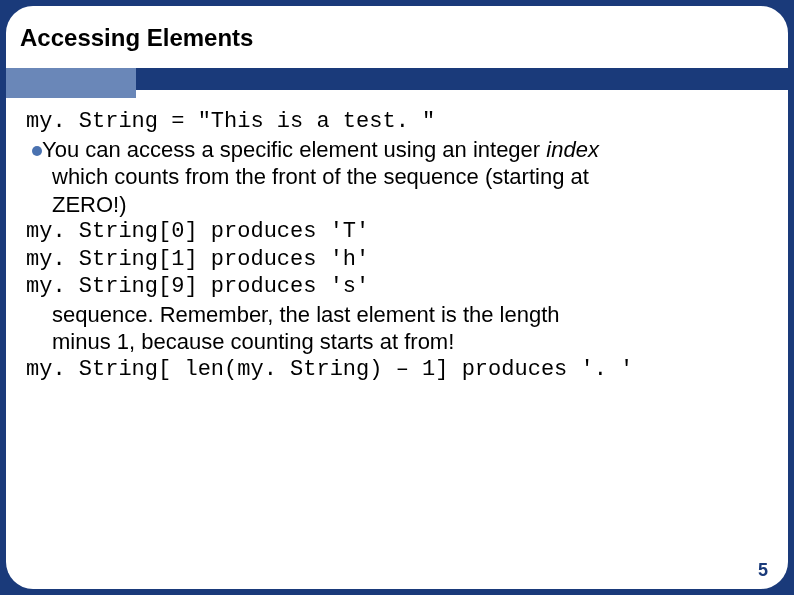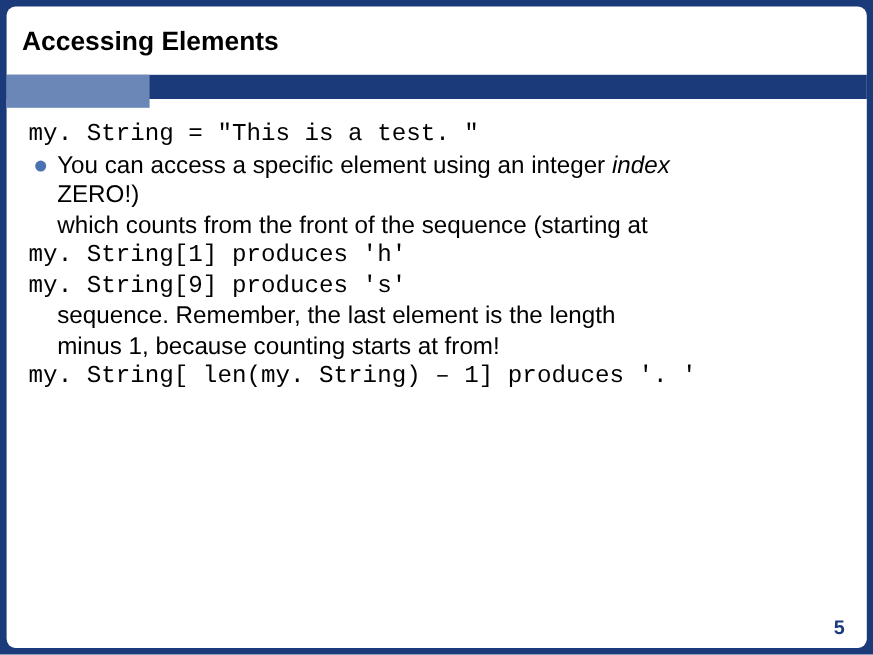--- a/index.html
+++ b/index.html
@@ -11,21 +11,21 @@
     position: relative;
     overflow: hidden;
   }
   .slide {
     position: absolute;
     top: 6px;
     left: 6px;
     right: 6px;
     bottom: 6px;
     background: #ffffff;
-    border-radius: 8px;
+    border-radius: 27px;
   }
   .title {
     position: absolute;
     top: 18px;
     left: 14px;
     font-size: 24px;
     font-weight: bold;
     color: #000;
   }
   .accent-bar {
@@ -52,21 +52,20 @@
     font-size: 22px;
     line-height: 1.25;
     color: #000;
   }
   .mono {
     font-family: "Courier New", Courier, monospace;
   }
   .bullet-row {
     display: flex;
     align-items: flex-start;
-    gap: 10px;
     padding-left: 6px;
     justify-content: space-between;
   }
   .bullet-dot {
     width: 10px;
     height: 10px;
     border-radius: 50%;
     background: #4a72b0;
     margin-top: 10px;
     flex: 0 0 auto;
@@ -91,23 +90,24 @@
   <div class="accent-bar"></div>
   <div class="accent-overlay"></div>
 
   <div class="content">
     <div class="mono">my. String = "This is a test. "</div>
 
     <div class="bullet-row">
       <div class="bullet-dot"></div>
       <div class="bullet-text"><span>You can access a specific element using an integer </span><span class="italic">index</span></div>
     </div>
+    <div class="bullet-cont">which counts from the front of the sequence (starting at</div>
     <div class="bullet-cont">ZERO!)</div>
-    <div class="bullet-cont">which counts from the front of the sequence (starting at</div>
 
+    <div class="mono">my. String[0] produces 'T'</div>
     <div class="mono">my. String[1] produces 'h'</div>
     <div class="mono">my. String[9] produces 's'</div>
 
     <div class="bullet-cont">sequence. Remember, the last element is the length</div>
     <div class="bullet-cont">minus 1, because counting starts at from!</div>
 
     <div class="mono">my. String[ len(my. String) – 1] produces '. '</div>
   </div>
 
   <div class="page-num">5</div>

